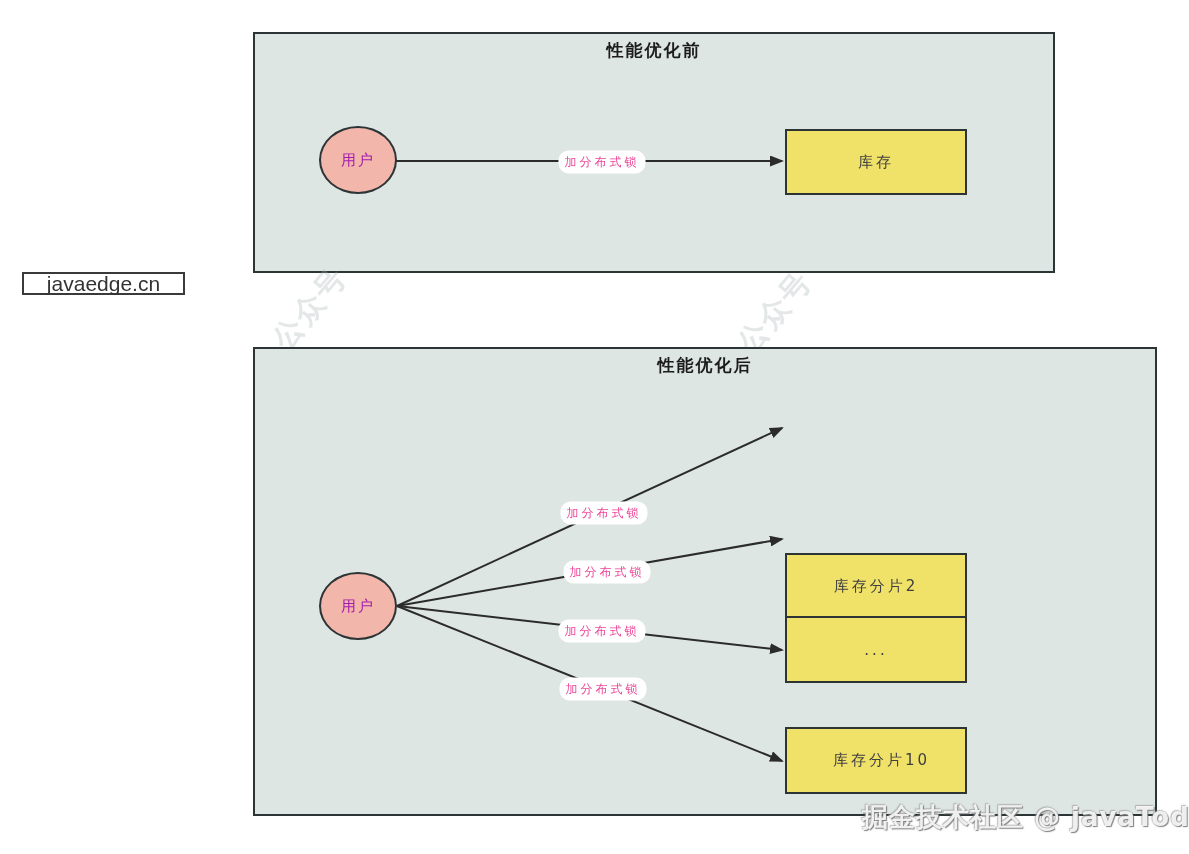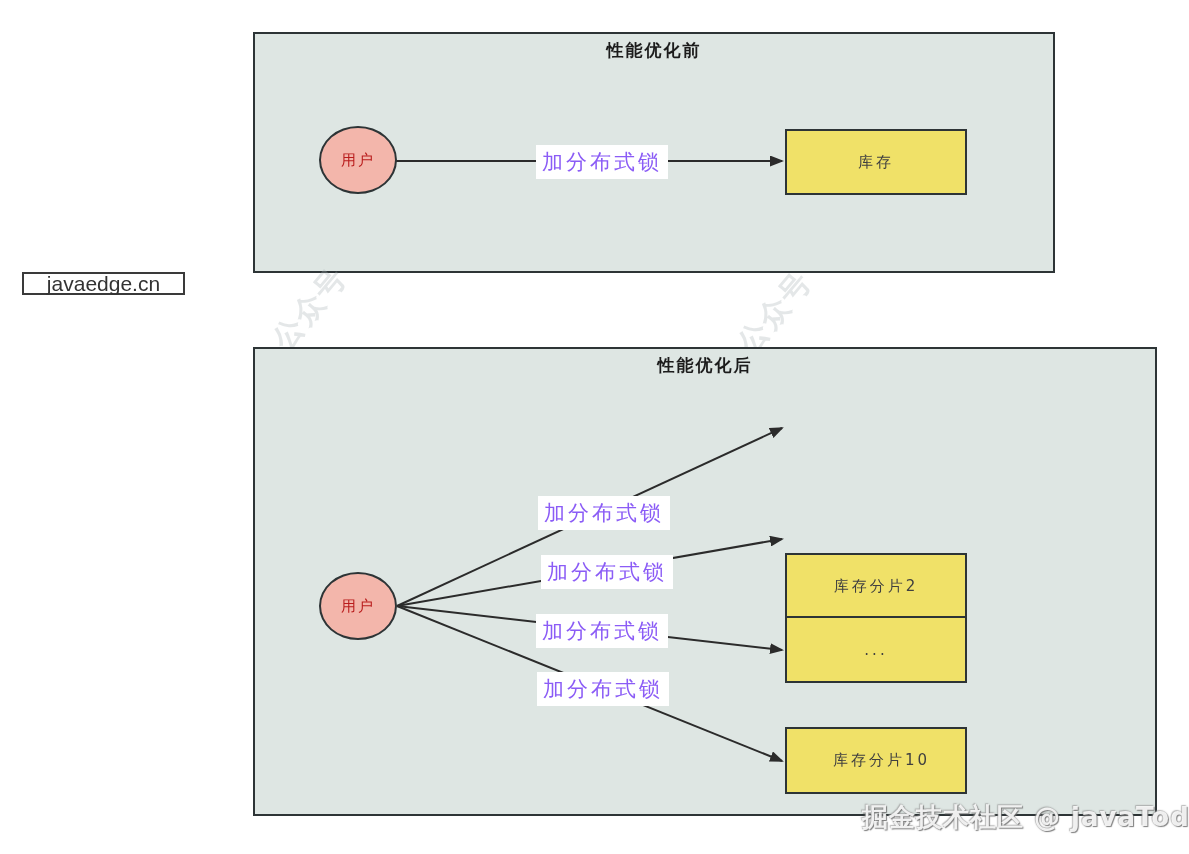--- a/index.html
+++ b/index.html
@@ -24,21 +24,21 @@
     font-size: 17px; font-weight: bold; color: #1c1c1c;
     letter-spacing: 2px;
   }
   .user-node {
     position: absolute;
     background: var(--node-fill, #f3b6ab);
     border: 2px solid var(--node-border, #2d3436);
     border-radius: 50%;
     box-sizing: border-box;
     display: flex; align-items: center; justify-content: center;
-    font-size: 15px; color: #b91c1c; letter-spacing: 2px;
+    font-size: 15px; color: #a21caf; letter-spacing: 2px;
   }
   #user-before { left: 64px; top: 92px;  width: 78px; height: 68px; }
   #user-after  { left: 64px; top: 223px; width: 78px; height: 68px; }
   .stock-box {
     position: absolute; left: 530px; width: 182px; height: 66px;
     background: var(--box-fill, #f0e168);
     border: 2px solid var(--box-border, #2d3436);
     box-sizing: border-box;
     display: flex; align-items: center; justify-content: center;
     font-size: 15px; color: #404040; letter-spacing: 3px;
@@ -48,22 +48,23 @@
   #box-after-1 { top: 156px; height: 67px; margin-top: 48px; }
   #box-after-2 { top: 267px; height: 67px; }
   #box-after-3 { top: 378px; height: 67px; padding-left: 11px; }
   .edge-svg { position: absolute; left: 0; top: 0; pointer-events: none; }
   .edge-svg line { stroke: var(--arrow, #2b2b2b); stroke-width: 2; }
   .edge-label {
     position: absolute;
     transform: translate(-50%, -50%);
     background: #ffffff;
     padding: 3px 6px;
-    font-size: 21px; color: #8b5cf6; letter-spacing: 3px;
+    font-size: 12px; color: #ec4899; letter-spacing: 3px;
     white-space: nowrap;
+    border-radius: 10px;
   }
   #badge {
     position: absolute; left: 22px; top: 272px; width: 163px; height: 23px;
     background: #ffffff;
     border: 2px solid #3a3a3a;
     box-sizing: border-box;
     display: flex; align-items: center; justify-content: center;
     font-family: "Liberation Sans", sans-serif;
     font-size: 21px; color: #333333;
   }

